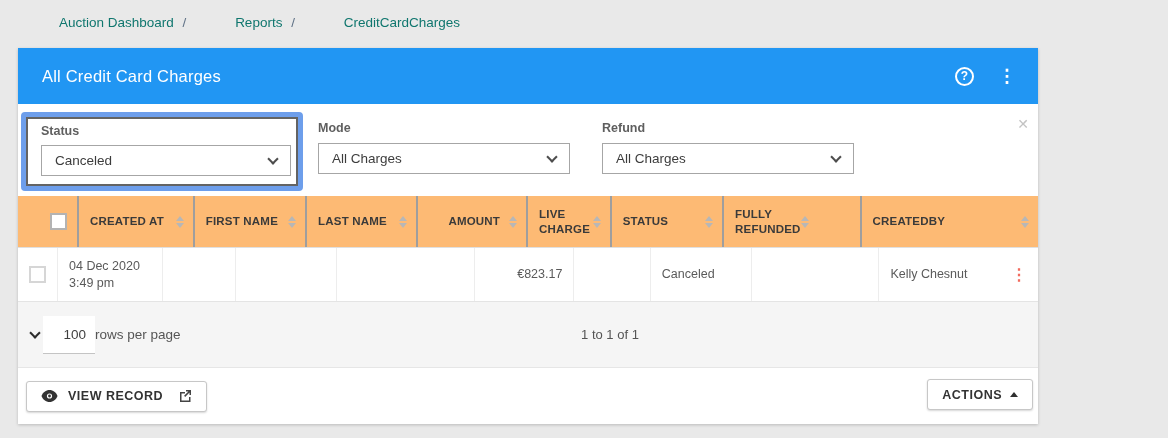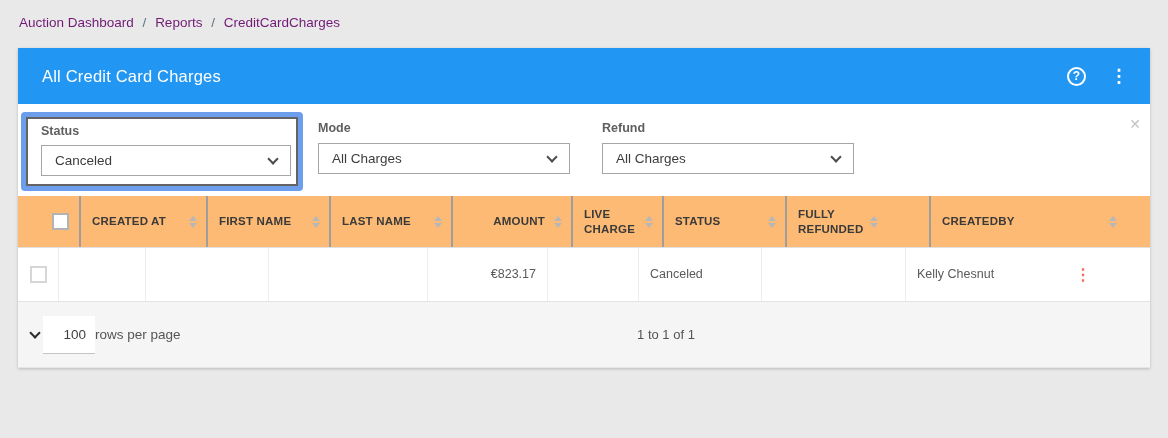--- a/index.html
+++ b/index.html
@@ -6,25 +6,25 @@
   html,body { width:1168px; height:438px; }
   body {
     background:#e9e9e9;
     font-family:"Liberation Sans", sans-serif;
     position:relative;
     overflow:hidden;
   }
 
   
   .breadcrumb { position:absolute; top:15px; left:19px; font-size:13.5px; color:#4a8fd3; }
-  .breadcrumb a { color:#701a75; text-decoration:none; cursor:pointer; }
+  .breadcrumb a { color:#0f766e; text-decoration:none; cursor:pointer;margin-left:40px; }
   .breadcrumb .sep { color:#5f7186; margin:0 5px; }
 
   
-  .card { position:absolute; top:48px; left:18px; width:1132px; background:#fff;
+  .card { position:absolute; top:48px; left:18px; width:1020px; background:#fff;
           box-shadow:0 1px 3px rgba(0,0,0,0.2); }
 
   
   .card-header { height:56px; background:#2196f3; display:flex; align-items:center; }
   .card-title { margin-left:24px; color:#fff; font-size:16.5px; letter-spacing:.2px; }
   .header-icons { margin-left:auto; margin-right:22px; display:flex; align-items:center; gap:24px; }
   .help-icon { width:19px; height:19px; border:2px solid #fff; border-radius:50%; color:#fff;
                font-size:12px; font-weight:bold; display:flex; align-items:center; justify-content:center;
                cursor:pointer; }
   .kebab-icon { color:#fff; font-size:18px; font-weight:bold; line-height:1; cursor:pointer; }
@@ -215,20 +215,21 @@
           <span class="u"></span>
           <span class="d"></span>
         </span>
     </div>
   </div>
 
   <div class="trow">
     <div class="td first w-check">
       <span class="cb"></span>
     </div>
+    <div class="td w-created">04 Dec 2020 3:49 pm</div>
     <div class="td w-bidder"></div>
     <div class="td w-first"></div>
     <div class="td w-last"></div>
     <div class="td num w-amount">€823.17</div>
     <div class="td w-live"></div>
     <div class="td w-status">Canceled</div>
     <div class="td w-fully"></div>
     <div class="td actions-cell w-createdby">
       <span>Kelly Chesnut</span>
       <span class="row-kebab">⋮</span>
@@ -237,14 +238,33 @@
 
   <div class="pagination">
     <div class="rpp">
       <span class="chevron"></span>
       <span class="rpp-box">100</span>
       <span class="rpp-label">rows per page</span>
     </div>
     <div class="range">1 to 1 of 1</div>
   </div>
 
+  <div class="footer">
+    <div class="btn btn-view">
+      <svg width="17" height="12" viewBox="0 0 17 12">
+        <path d="M8.5 0C4.9 0 1.8 2.4 0.5 6c1.3 3.6 4.4 6 8 6s6.7-2.4 8-6c-1.3-3.6-4.4-6-8-6z" fill="#333"></path>
+        <circle cx="8.5" cy="6" r="2.6" fill="#fff"></circle>
+        <circle cx="8.5" cy="6" r="1.4" fill="#333"></circle>
+      </svg>
+      <span>VIEW RECORD</span>
+      <span class="ext-icon">
+        <svg width="13" height="13" viewBox="0 0 13 13">
+          <path d="M1 3 h5 v1.5 H2.5 V11.5 H10 V8 h1.5 v5 H1 z M7 1 h5 v5 h-1.5 V3.6 L6.2 7.9 5.1 6.8 9.4 2.5 H7 z" fill="#444" transform="translate(0,-1)"></path>
+        </svg>
+      </span>
+    </div>
+    <div class="btn btn-actions">
+      <span>ACTIONS</span>
+      <span class="tri-up"></span>
+    </div>
+  </div>
 
 </div>
 
 </body></html>

